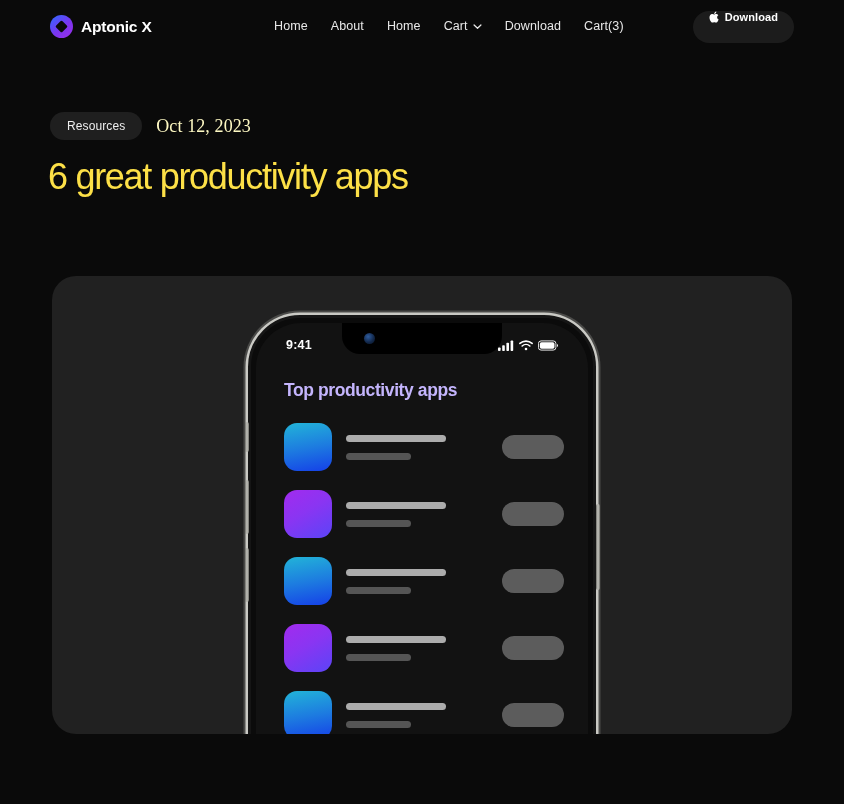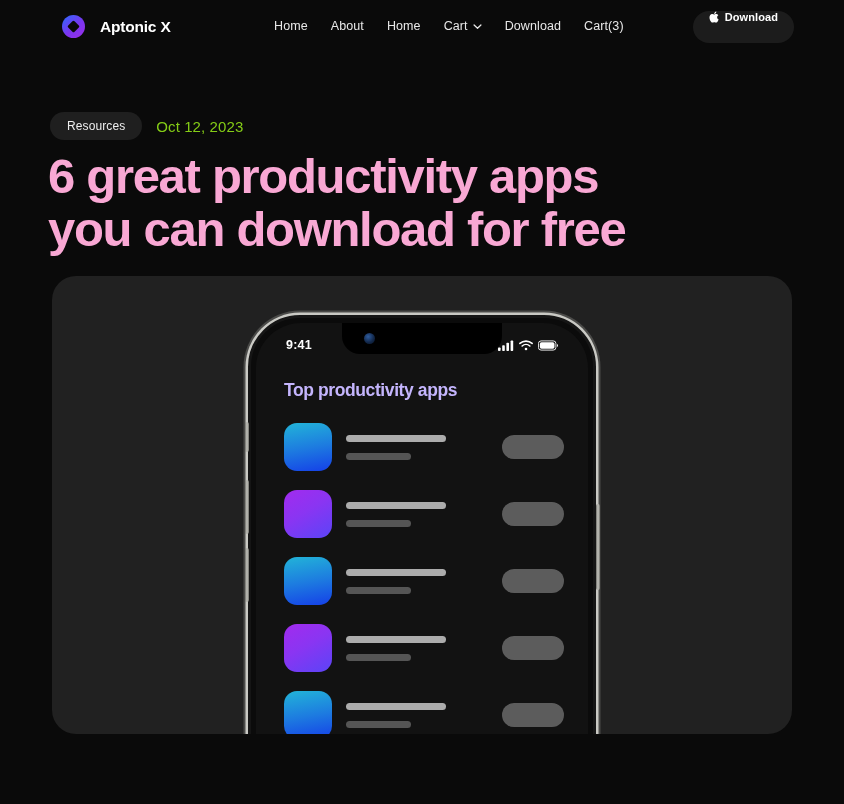--- a/index.html
+++ b/index.html
@@ -10,22 +10,22 @@
     overflow:hidden;
   }
   .page { position:relative; width:844px; height:804px; background:#0A0A0A; }
 
   
   .header {
     position:absolute; top:0; left:0; width:844px; height:54px;
     display:flex; align-items:center;
   }
   .brand {
-    position:absolute; left:62px; top:15px;
-    display:flex; align-items:center; gap:15px;
+    position:absolute; left:50px; top:15px;
+    display:flex; align-items:center; gap:8px;
   }
   .brand-mark {
     width:23px; height:23px; border-radius:50%;
     background:linear-gradient(140deg,#2B6BFF 0%,#7B35F0 55%,#9B2FE8 100%);
     display:flex; align-items:center; justify-content:center;
     flex:0 0 auto;
   }
   .brand-mark .diamond {
     width:9px; height:9px; background:#0A0A0A;
     transform:rotate(45deg); border-radius:1.5px;
@@ -59,27 +59,27 @@
   .meta {
     position:absolute; left:50px; top:112px;
     display:flex; align-items:center; gap:14px;
   }
   .badge {
     height:28px; padding:0 17px; border-radius:14px;
     background:#1F1F1F; color:#EDEDED;
     font-size:12px; display:flex; align-items:center;
     letter-spacing:0.1px;
   }
-  .date { color:#84cc16; font-size:15px; letter-spacing:0.1px; }
+  .date { color:#fef9c3; font-size:18px; letter-spacing:0.1px;font-family:Liberation Serif, serif; }
 
   
   .title {
     position:absolute; left:48px; top:150px; width:720px;
-    color:#f9a8d4; font-size:49px; line-height:53px;
-    font-weight:bold; letter-spacing:-1.3px;
+    color:#fde047; font-size:36px; line-height:53px;
+    font-weight:normal; letter-spacing:-1.3px;
   }
 
   
   .hero {
     position:absolute; left:52px; top:276px;
     width:740px; height:458px;
     background:#212121; border-radius:24px; overflow:hidden;
   }
 
   
@@ -202,21 +202,20 @@
 
   </div>
 
   <div class="meta">
     <span class="badge">Resources</span>
     <span class="date">Oct 12, 2023</span>
   </div>
 
   <h1 class="title">
     <span>6 great productivity apps</span><br>
-    <span>you can download for free</span>
   </h1>
 
   <div class="hero">
 
     <div class="phone">
 
       <span class="btn-side b-silence"></span>
       <span class="btn-side b-volup"></span>
       <span class="btn-side b-voldn"></span>
       <span class="btn-side b-power"></span>

